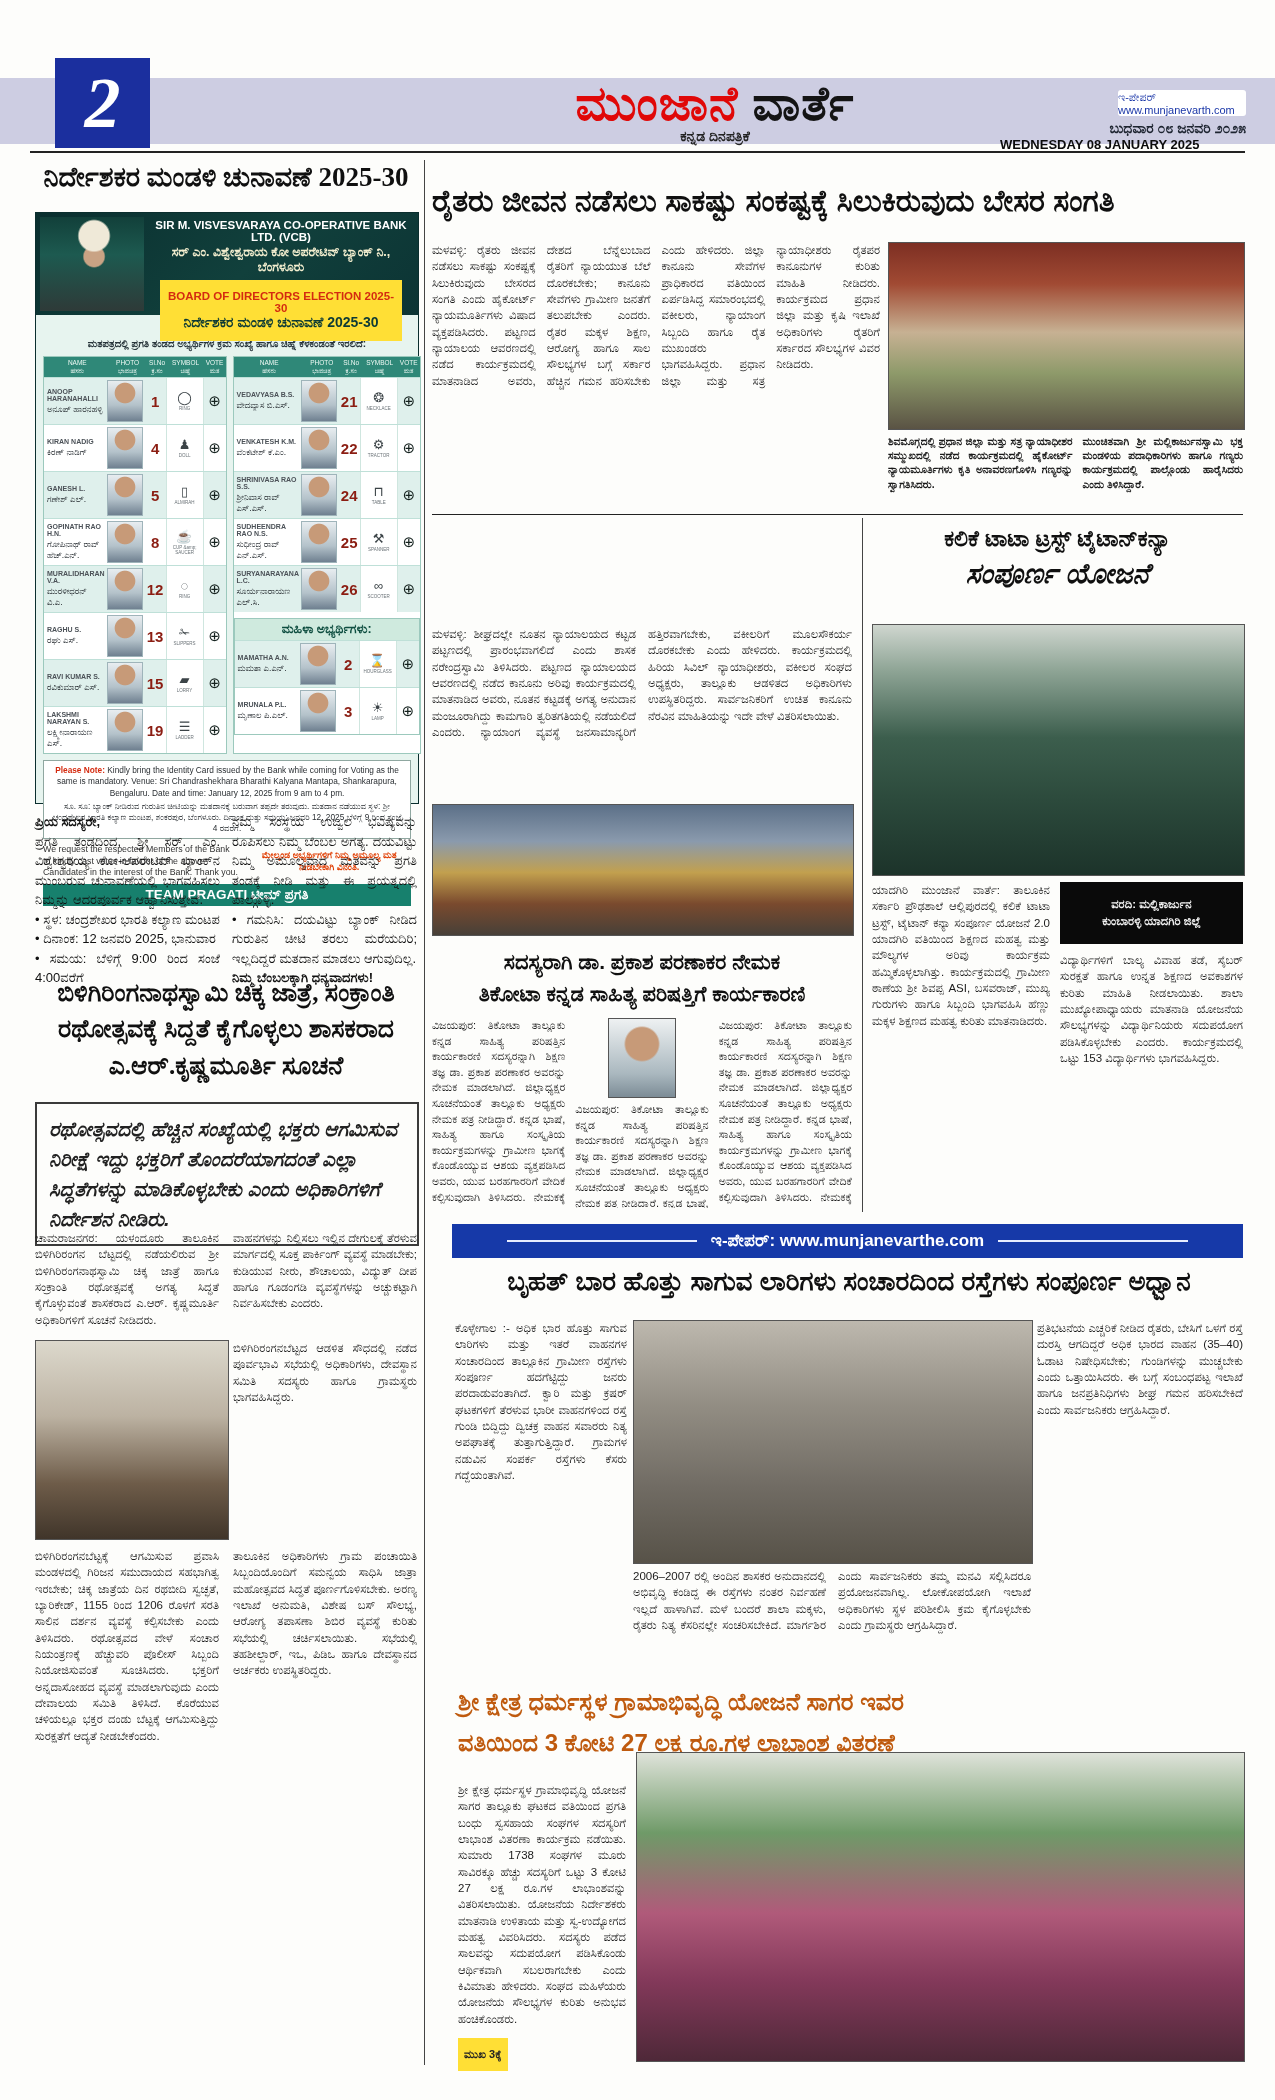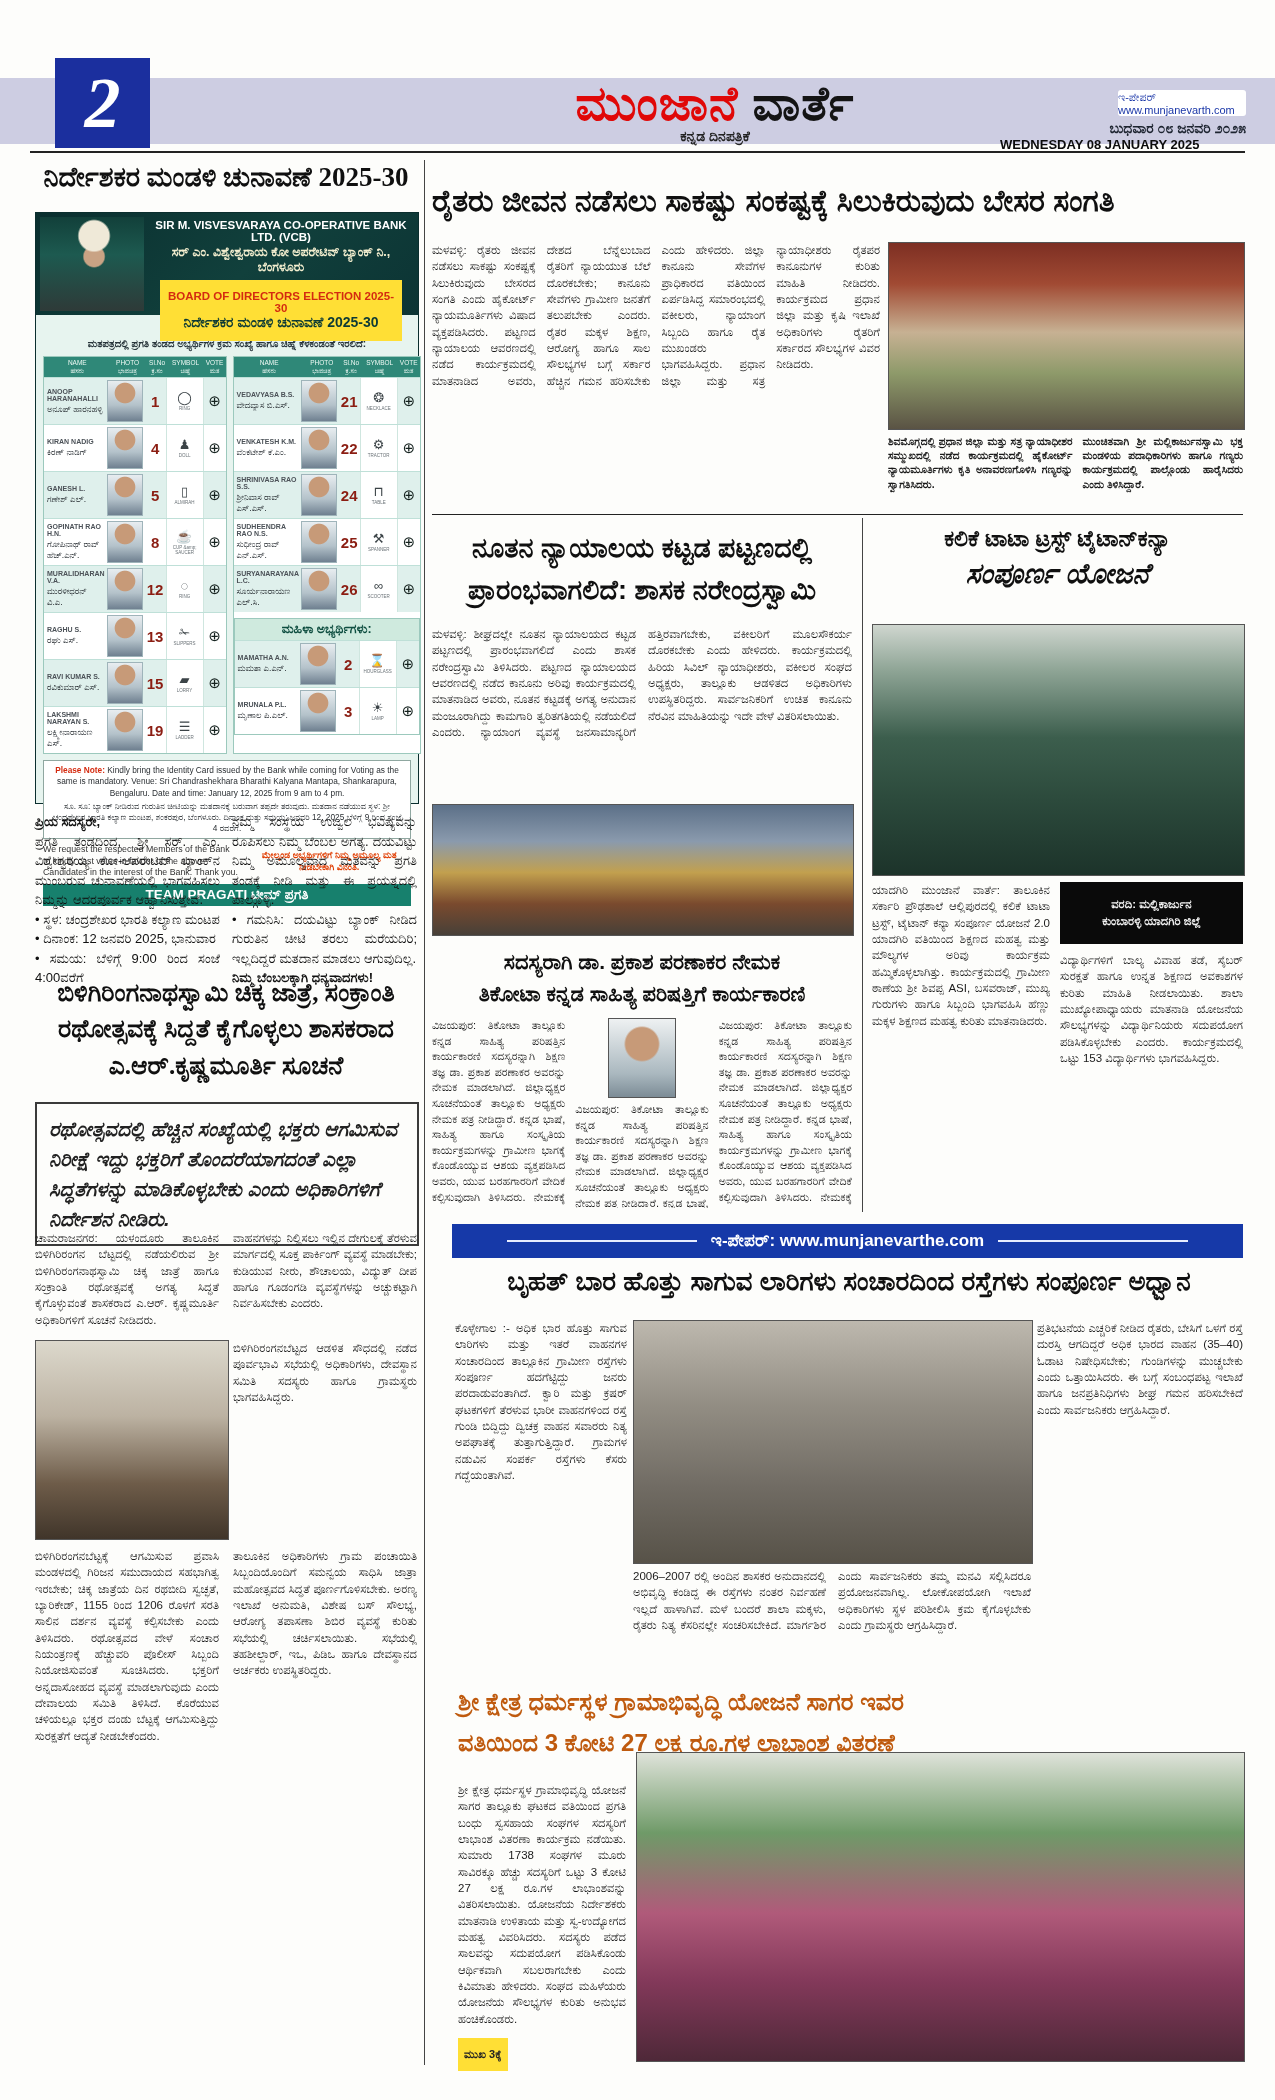--- a/index.html
+++ b/index.html
@@ -419,24 +419,20 @@
   <div class="abs hl" style="left:432px;top:184px;width:812px;font-size:30px;">ರೈತರು ಜೀವನ ನಡೆಸಲು ಸಾಕಷ್ಟು ಸಂಕಷ್ಟಕ್ಕೆ ಸಿಲುಕಿರುವುದು ಬೇಸರ ಸಂಗತಿ</div>
   <div class="abs bodytxt jt cols4" style="left:432px;top:242px;width:448px;height:266px;overflow:hidden;">ಮಳವಳ್ಳಿ: ರೈತರು ಜೀವನ ನಡೆಸಲು ಸಾಕಷ್ಟು ಸಂಕಷ್ಟಕ್ಕೆ ಸಿಲುಕಿರುವುದು ಬೇಸರದ ಸಂಗತಿ ಎಂದು ಹೈಕೋರ್ಟ್ ನ್ಯಾಯಮೂರ್ತಿಗಳು ವಿಷಾದ ವ್ಯಕ್ತಪಡಿಸಿದರು. ಪಟ್ಟಣದ ನ್ಯಾಯಾಲಯ ಆವರಣದಲ್ಲಿ ನಡೆದ ಕಾರ್ಯಕ್ರಮದಲ್ಲಿ ಮಾತನಾಡಿದ ಅವರು, ದೇಶದ ಬೆನ್ನೆಲುಬಾದ ರೈತರಿಗೆ ನ್ಯಾಯಯುತ ಬೆಲೆ ದೊರಕಬೇಕು; ಕಾನೂನು ಸೇವೆಗಳು ಗ್ರಾಮೀಣ ಜನತೆಗೆ ತಲುಪಬೇಕು ಎಂದರು. ರೈತರ ಮಕ್ಕಳ ಶಿಕ್ಷಣ, ಆರೋಗ್ಯ ಹಾಗೂ ಸಾಲ ಸೌಲಭ್ಯಗಳ ಬಗ್ಗೆ ಸರ್ಕಾರ ಹೆಚ್ಚಿನ ಗಮನ ಹರಿಸಬೇಕು ಎಂದು ಹೇಳಿದರು. ಜಿಲ್ಲಾ ಕಾನೂನು ಸೇವೆಗಳ ಪ್ರಾಧಿಕಾರದ ವತಿಯಿಂದ ಏರ್ಪಡಿಸಿದ್ದ ಸಮಾರಂಭದಲ್ಲಿ ವಕೀಲರು, ನ್ಯಾಯಾಂಗ ಸಿಬ್ಬಂದಿ ಹಾಗೂ ರೈತ ಮುಖಂಡರು ಭಾಗವಹಿಸಿದ್ದರು. ಪ್ರಧಾನ ಜಿಲ್ಲಾ ಮತ್ತು ಸತ್ರ ನ್ಯಾಯಾಧೀಶರು ರೈತಪರ ಕಾನೂನುಗಳ ಕುರಿತು ಮಾಹಿತಿ ನೀಡಿದರು. ಕಾರ್ಯಕ್ರಮದ ಪ್ರಧಾನ ಜಿಲ್ಲಾ ಮತ್ತು ಕೃಷಿ ಇಲಾಖೆ ಅಧಿಕಾರಿಗಳು ರೈತರಿಗೆ ಸರ್ಕಾರದ ಸೌಲಭ್ಯಗಳ ವಿವರ ನೀಡಿದರು.</div>
   <div class="abs photo ph-cert" style="left:888px;top:242px;width:355px;height:186px;"></div>
   <div class="abs" style="left:888px;top:434px;width:355px;display:flex;gap:10px;">
     <div class="caption jt" style="flex:1.15;">ಶಿವಮೊಗ್ಗದಲ್ಲಿ ಪ್ರಧಾನ ಜಿಲ್ಲಾ ಮತ್ತು ಸತ್ರ ನ್ಯಾಯಾಧೀಶರ ಸಮ್ಮುಖದಲ್ಲಿ ನಡೆದ ಕಾರ್ಯಕ್ರಮದಲ್ಲಿ ಹೈಕೋರ್ಟ್ ನ್ಯಾಯಮೂರ್ತಿಗಳು ಕೃತಿ ಅನಾವರಣಗೊಳಿಸಿ ಗಣ್ಯರನ್ನು ಸ್ವಾಗತಿಸಿದರು.</div>
     <div class="caption jt" style="flex:1;">ಮುಂಚಿತವಾಗಿ ಶ್ರೀ ಮಲ್ಲಿಕಾರ್ಜುನಸ್ವಾಮಿ ಭಕ್ತ ಮಂಡಳಿಯ ಪದಾಧಿಕಾರಿಗಳು ಹಾಗೂ ಗಣ್ಯರು ಕಾರ್ಯಕ್ರಮದಲ್ಲಿ ಪಾಲ್ಗೊಂಡು ಹಾರೈಸಿದರು ಎಂದು ತಿಳಿಸಿದ್ದಾರೆ.</div>
   </div>
   <div class="abs hairline" style="left:432px;top:514px;width:811px;height:1px;"></div>
   <div class="abs" style="left:862px;top:518px;width:1px;height:694px;background:#444;"></div>
 
-  <div class="abs hl hl-center" style="left:432px;top:528px;width:420px;font-size:27px;line-height:1.55;">
-    <div>ನೂತನ ನ್ಯಾಯಾಲಯ ಕಟ್ಟಡ ಪಟ್ಟಣದಲ್ಲಿ</div>
-    <div>ಪ್ರಾರಂಭವಾಗಲಿದೆ: ಶಾಸಕ ನರೇಂದ್ರಸ್ವಾಮಿ</div>
-  </div>
   <div class="abs bodytxt jt cols2" style="left:432px;top:626px;width:420px;height:172px;overflow:hidden;">ಮಳವಳ್ಳಿ: ಶೀಘ್ರದಲ್ಲೇ ನೂತನ ನ್ಯಾಯಾಲಯದ ಕಟ್ಟಡ ಪಟ್ಟಣದಲ್ಲಿ ಪ್ರಾರಂಭವಾಗಲಿದೆ ಎಂದು ಶಾಸಕ ನರೇಂದ್ರಸ್ವಾಮಿ ತಿಳಿಸಿದರು. ಪಟ್ಟಣದ ನ್ಯಾಯಾಲಯದ ಆವರಣದಲ್ಲಿ ನಡೆದ ಕಾನೂನು ಅರಿವು ಕಾರ್ಯಕ್ರಮದಲ್ಲಿ ಮಾತನಾಡಿದ ಅವರು, ನೂತನ ಕಟ್ಟಡಕ್ಕೆ ಅಗತ್ಯ ಅನುದಾನ ಮಂಜೂರಾಗಿದ್ದು ಕಾಮಗಾರಿ ತ್ವರಿತಗತಿಯಲ್ಲಿ ನಡೆಯಲಿದೆ ಎಂದರು. ನ್ಯಾಯಾಂಗ ವ್ಯವಸ್ಥೆ ಜನಸಾಮಾನ್ಯರಿಗೆ ಹತ್ತಿರವಾಗಬೇಕು, ವಕೀಲರಿಗೆ ಮೂಲಸೌಕರ್ಯ ದೊರಕಬೇಕು ಎಂದು ಹೇಳಿದರು. ಕಾರ್ಯಕ್ರಮದಲ್ಲಿ ಹಿರಿಯ ಸಿವಿಲ್ ನ್ಯಾಯಾಧೀಶರು, ವಕೀಲರ ಸಂಘದ ಅಧ್ಯಕ್ಷರು, ತಾಲ್ಲೂಕು ಆಡಳಿತದ ಅಧಿಕಾರಿಗಳು ಉಪಸ್ಥಿತರಿದ್ದರು. ಸಾರ್ವಜನಿಕರಿಗೆ ಉಚಿತ ಕಾನೂನು ನೆರವಿನ ಮಾಹಿತಿಯನ್ನು ಇದೇ ವೇಳೆ ವಿತರಿಸಲಾಯಿತು.</div>
   <div class="abs photo ph-court" style="left:432px;top:804px;width:420px;height:130px;"></div>
 
   <div class="abs hl hl-center" style="left:432px;top:946px;width:420px;font-size:21px;line-height:1.5;">
     <div>ಸದಸ್ಯರಾಗಿ ಡಾ. ಪ್ರಕಾಶ ಪರಣಾಕರ ನೇಮಕ</div>
     <div>ತಿಕೋಟಾ ಕನ್ನಡ ಸಾಹಿತ್ಯ ಪರಿಷತ್ತಿಗೆ ಕಾರ್ಯಕಾರಣಿ</div>
   </div>
   <div class="abs" style="left:432px;top:1018px;width:420px;height:190px;display:flex;gap:10px;">
     <div class="bodytxt jt" style="flex:1;overflow:hidden;font-size:11px;">ವಿಜಯಪುರ: ತಿಕೋಟಾ ತಾಲ್ಲೂಕು ಕನ್ನಡ ಸಾಹಿತ್ಯ ಪರಿಷತ್ತಿನ ಕಾರ್ಯಕಾರಣಿ ಸದಸ್ಯರನ್ನಾಗಿ ಶಿಕ್ಷಣ ತಜ್ಞ ಡಾ. ಪ್ರಕಾಶ ಪರಣಾಕರ ಅವರನ್ನು ನೇಮಕ ಮಾಡಲಾಗಿದೆ. ಜಿಲ್ಲಾಧ್ಯಕ್ಷರ ಸೂಚನೆಯಂತೆ ತಾಲ್ಲೂಕು ಅಧ್ಯಕ್ಷರು ನೇಮಕ ಪತ್ರ ನೀಡಿದ್ದಾರೆ. ಕನ್ನಡ ಭಾಷೆ, ಸಾಹಿತ್ಯ ಹಾಗೂ ಸಂಸ್ಕೃತಿಯ ಕಾರ್ಯಕ್ರಮಗಳನ್ನು ಗ್ರಾಮೀಣ ಭಾಗಕ್ಕೆ ಕೊಂಡೊಯ್ಯುವ ಆಶಯ ವ್ಯಕ್ತಪಡಿಸಿದ ಅವರು, ಯುವ ಬರಹಗಾರರಿಗೆ ವೇದಿಕೆ ಕಲ್ಪಿಸುವುದಾಗಿ ತಿಳಿಸಿದರು. ನೇಮಕಕ್ಕೆ ಸಾಹಿತ್ಯಾಸಕ್ತರು, ಶಿಕ್ಷಕ ವೃಂದ ಹಾಗೂ ಗ್ರಾಮಸ್ಥರು ಅಭಿನಂದನೆ ಸಲ್ಲಿಸಿದ್ದಾರೆ. ಪರಿಷತ್ತಿನ ಚಟುವಟಿಕೆಗಳಿಗೆ ಸಂಪೂರ್ಣ ಸಹಕಾರ ನೀಡುವುದಾಗಿ ಅವರು ಭರವಸೆ ನೀಡಿದರು.</div>
     <div style="flex:1;overflow:hidden;">

